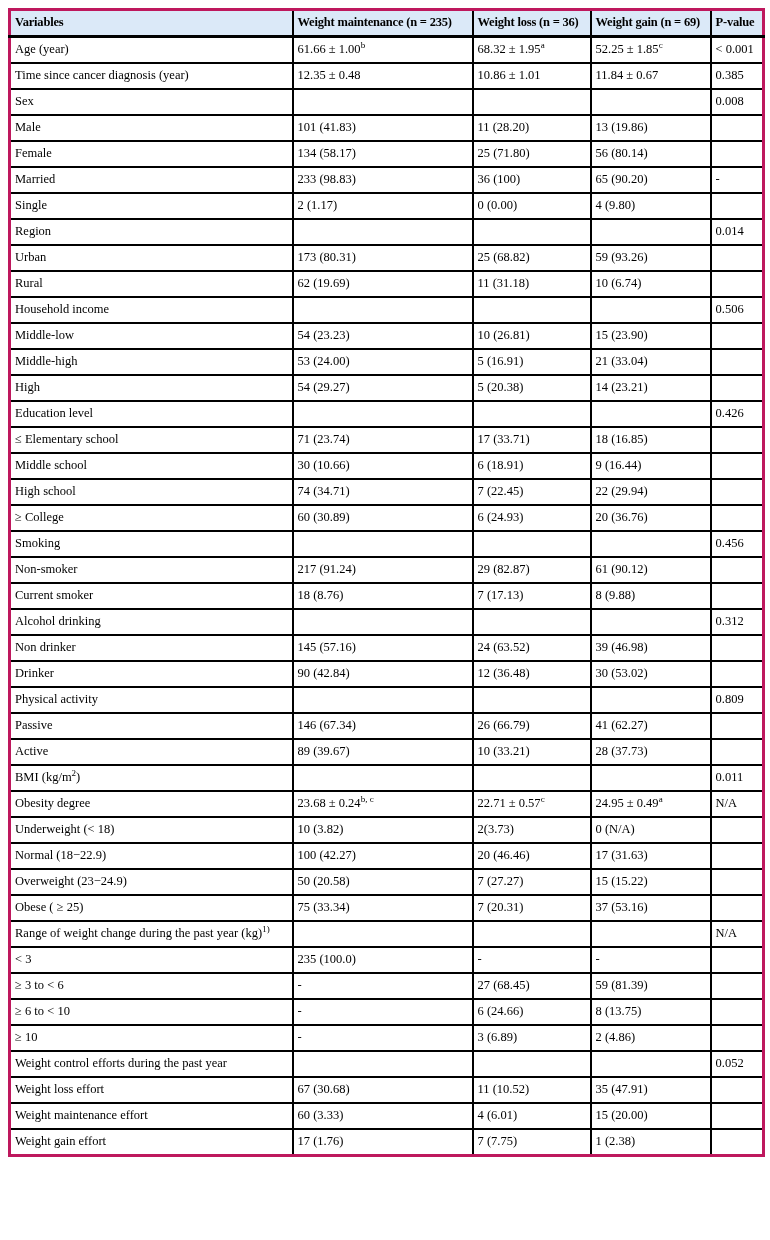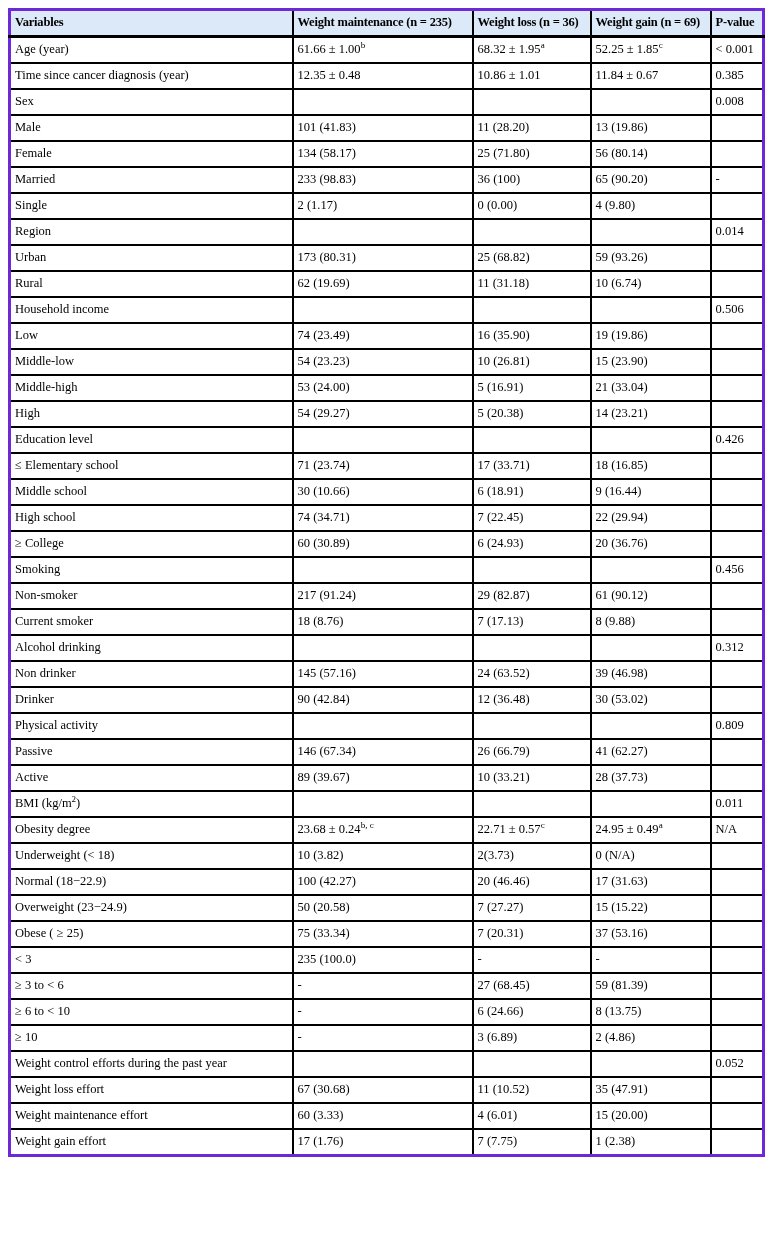--- a/index.html
+++ b/index.html
@@ -13,21 +13,21 @@
     width: 770px;
     height: 1240px;
     background: #ffffff;
     box-sizing: border-box;
     padding: 8px;
   }
   table.stats {
     border-collapse: collapse;
     table-layout: fixed;
     width: 754px;
-    border: 3px solid #6d28d9;
+    border: 3px solid #be185d;
     padding-left: 40px;
   }
   col.c0 { width: 283px; }
   col.c1 { width: 180px; }
   col.c2 { width: 118px; }
   col.c3 { width: 120px; }
   col.c4 { width: 53px; }
   table.stats th, table.stats td {
     border: 2px solid #000000;
     padding: 2px 3px 2px 4px;
@@ -146,27 +146,20 @@
           <td></td>
         </tr>
         <tr>
           <td>Household income</td>
           <td></td>
           <td></td>
           <td></td>
           <td>0.506</td>
         </tr>
         <tr>
-          <td>Low</td>
-          <td>74 (23.49)</td>
-          <td>16 (35.90)</td>
-          <td>19 (19.86)</td>
-          <td></td>
-        </tr>
-        <tr>
           <td>Middle-low</td>
           <td>54 (23.23)</td>
           <td>10 (26.81)</td>
           <td>15 (23.90)</td>
           <td></td>
         </tr>
         <tr>
           <td>Middle-high</td>
           <td>53 (24.00)</td>
           <td>5 (16.91)</td>
@@ -314,20 +307,27 @@
           <td></td>
         </tr>
         <tr>
           <td>Obese ( ≥ 25)</td>
           <td>75 (33.34)</td>
           <td>7 (20.31)</td>
           <td>37 (53.16)</td>
           <td></td>
         </tr>
         <tr>
+          <td>Range of weight change during the past year (kg)<sup>1)</sup></td>
+          <td></td>
+          <td></td>
+          <td></td>
+          <td>N/A</td>
+        </tr>
+        <tr>
           <td>&lt; 3</td>
           <td>235 (100.0)</td>
           <td>-</td>
           <td>-</td>
           <td></td>
         </tr>
         <tr>
           <td class="indent">≥ 3 to &lt; 6</td>
           <td>-</td>
           <td>27 (68.45)</td>

